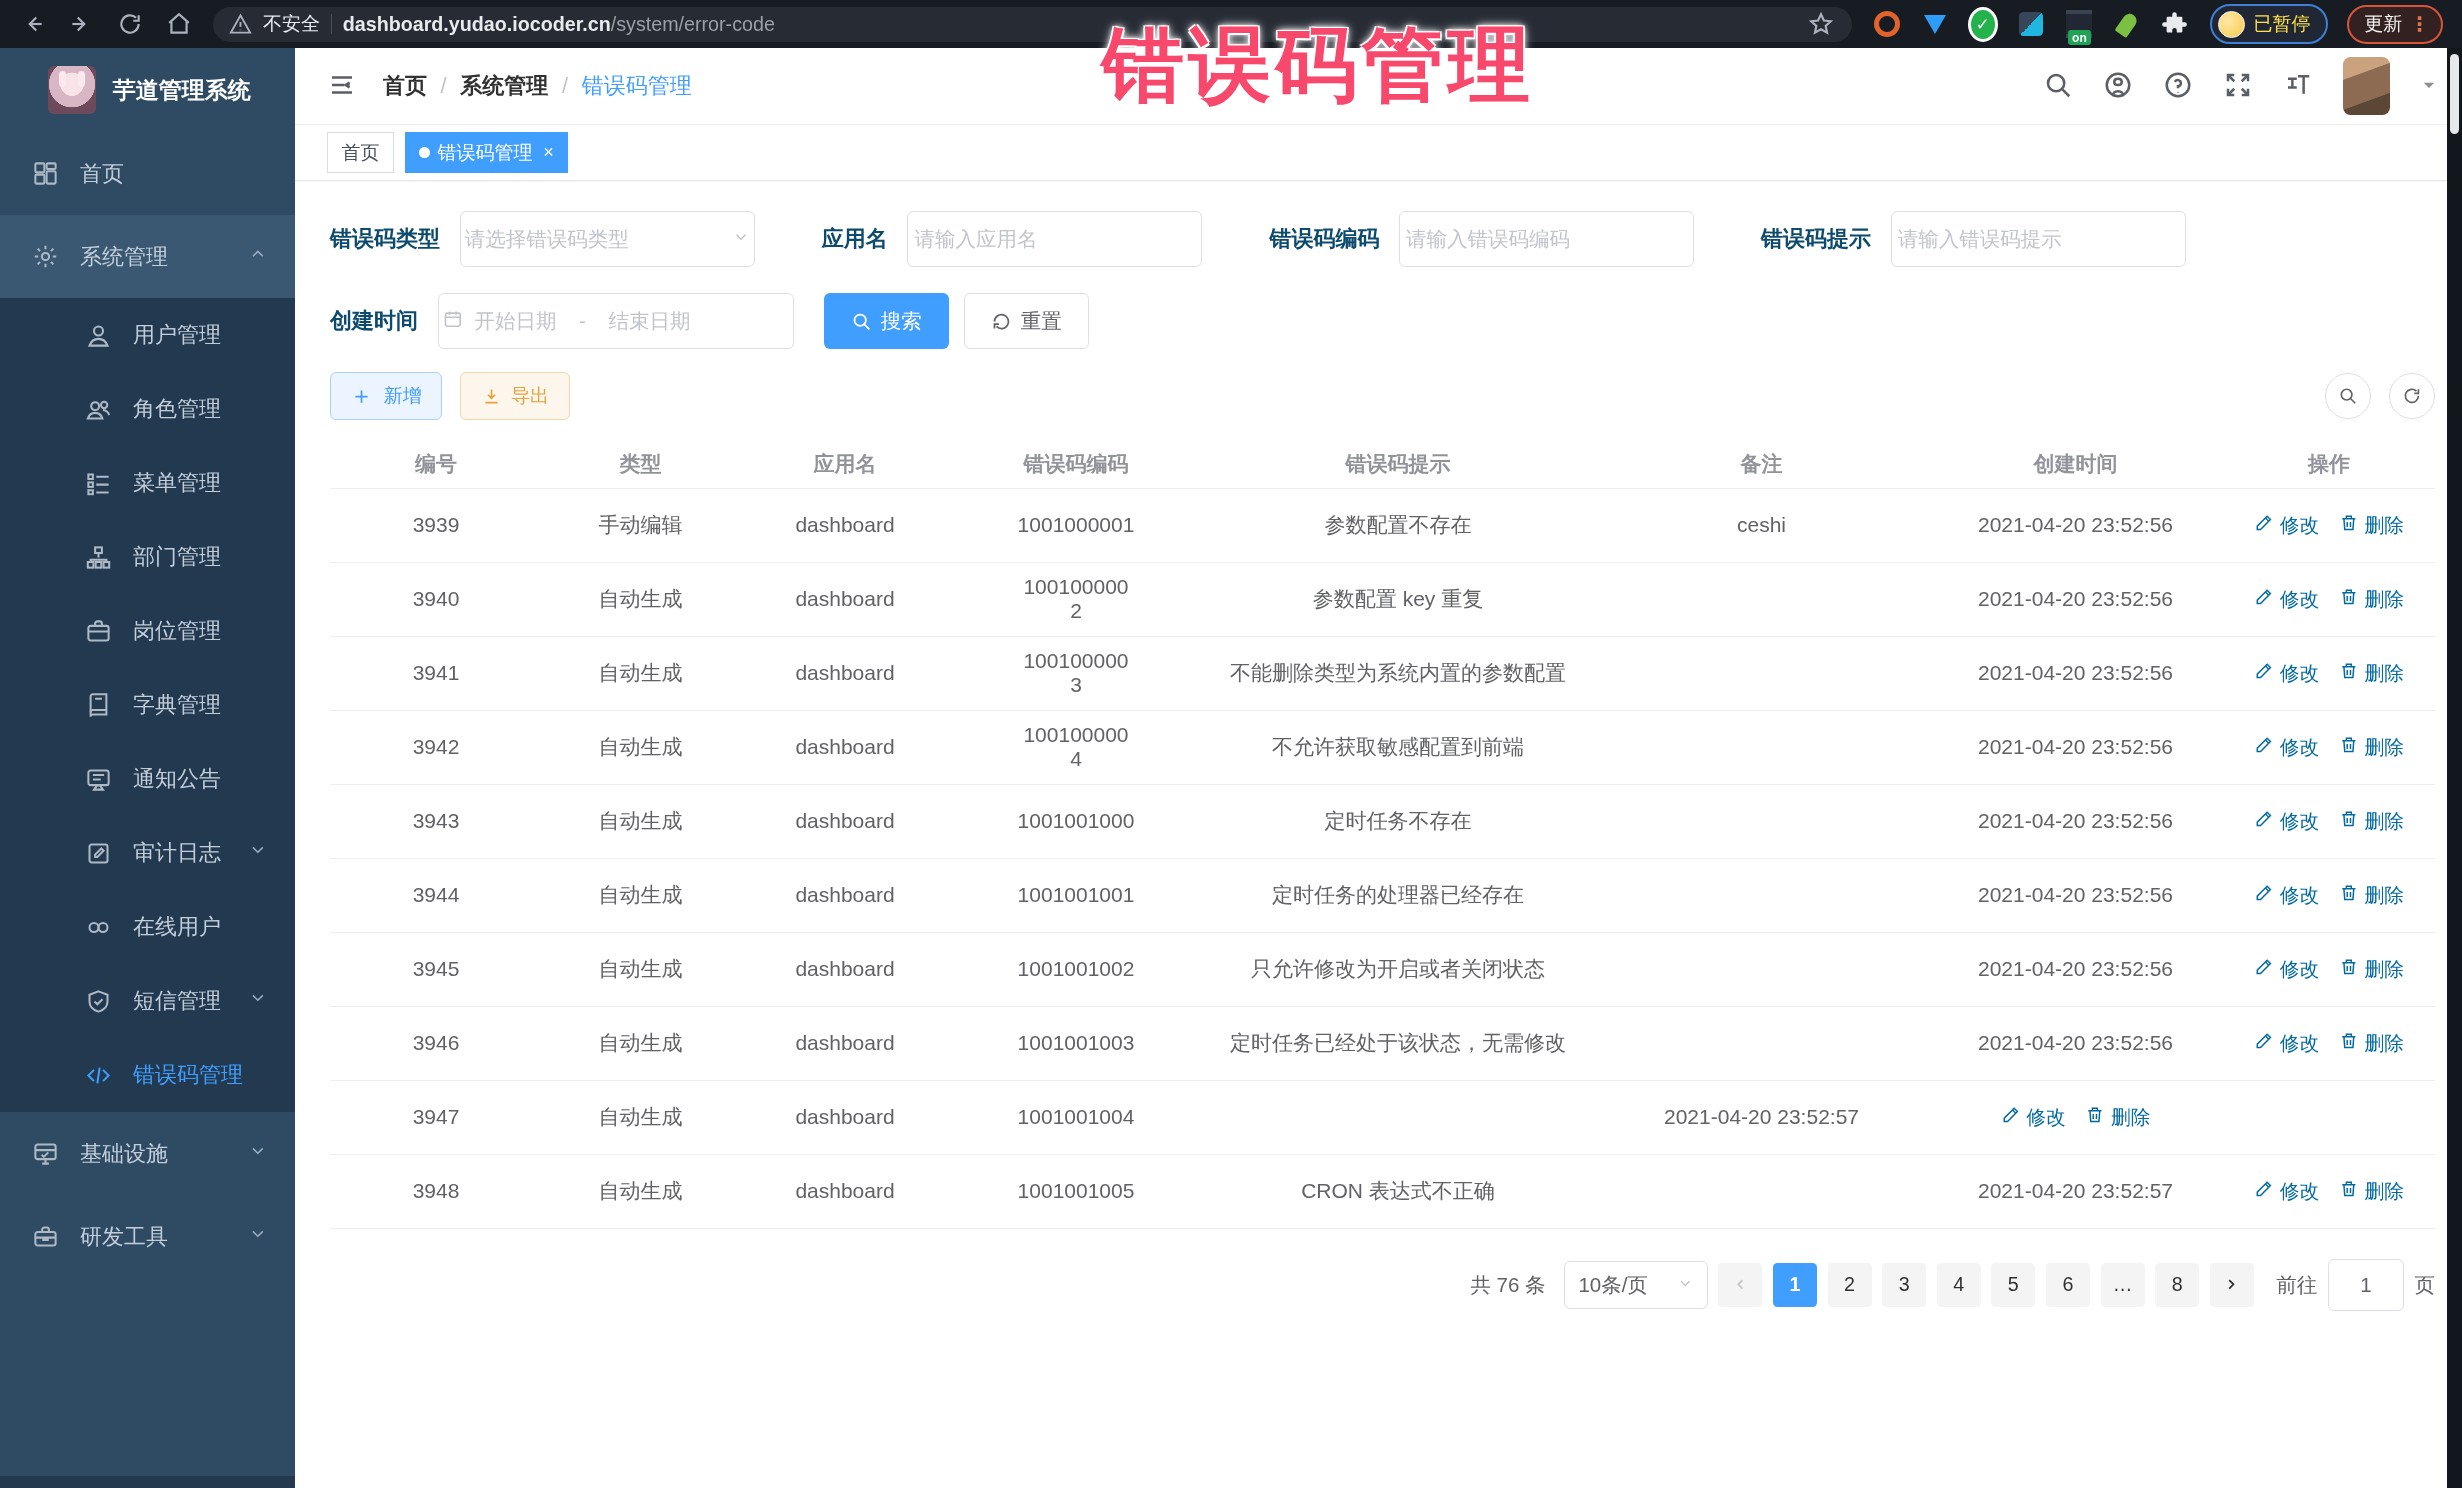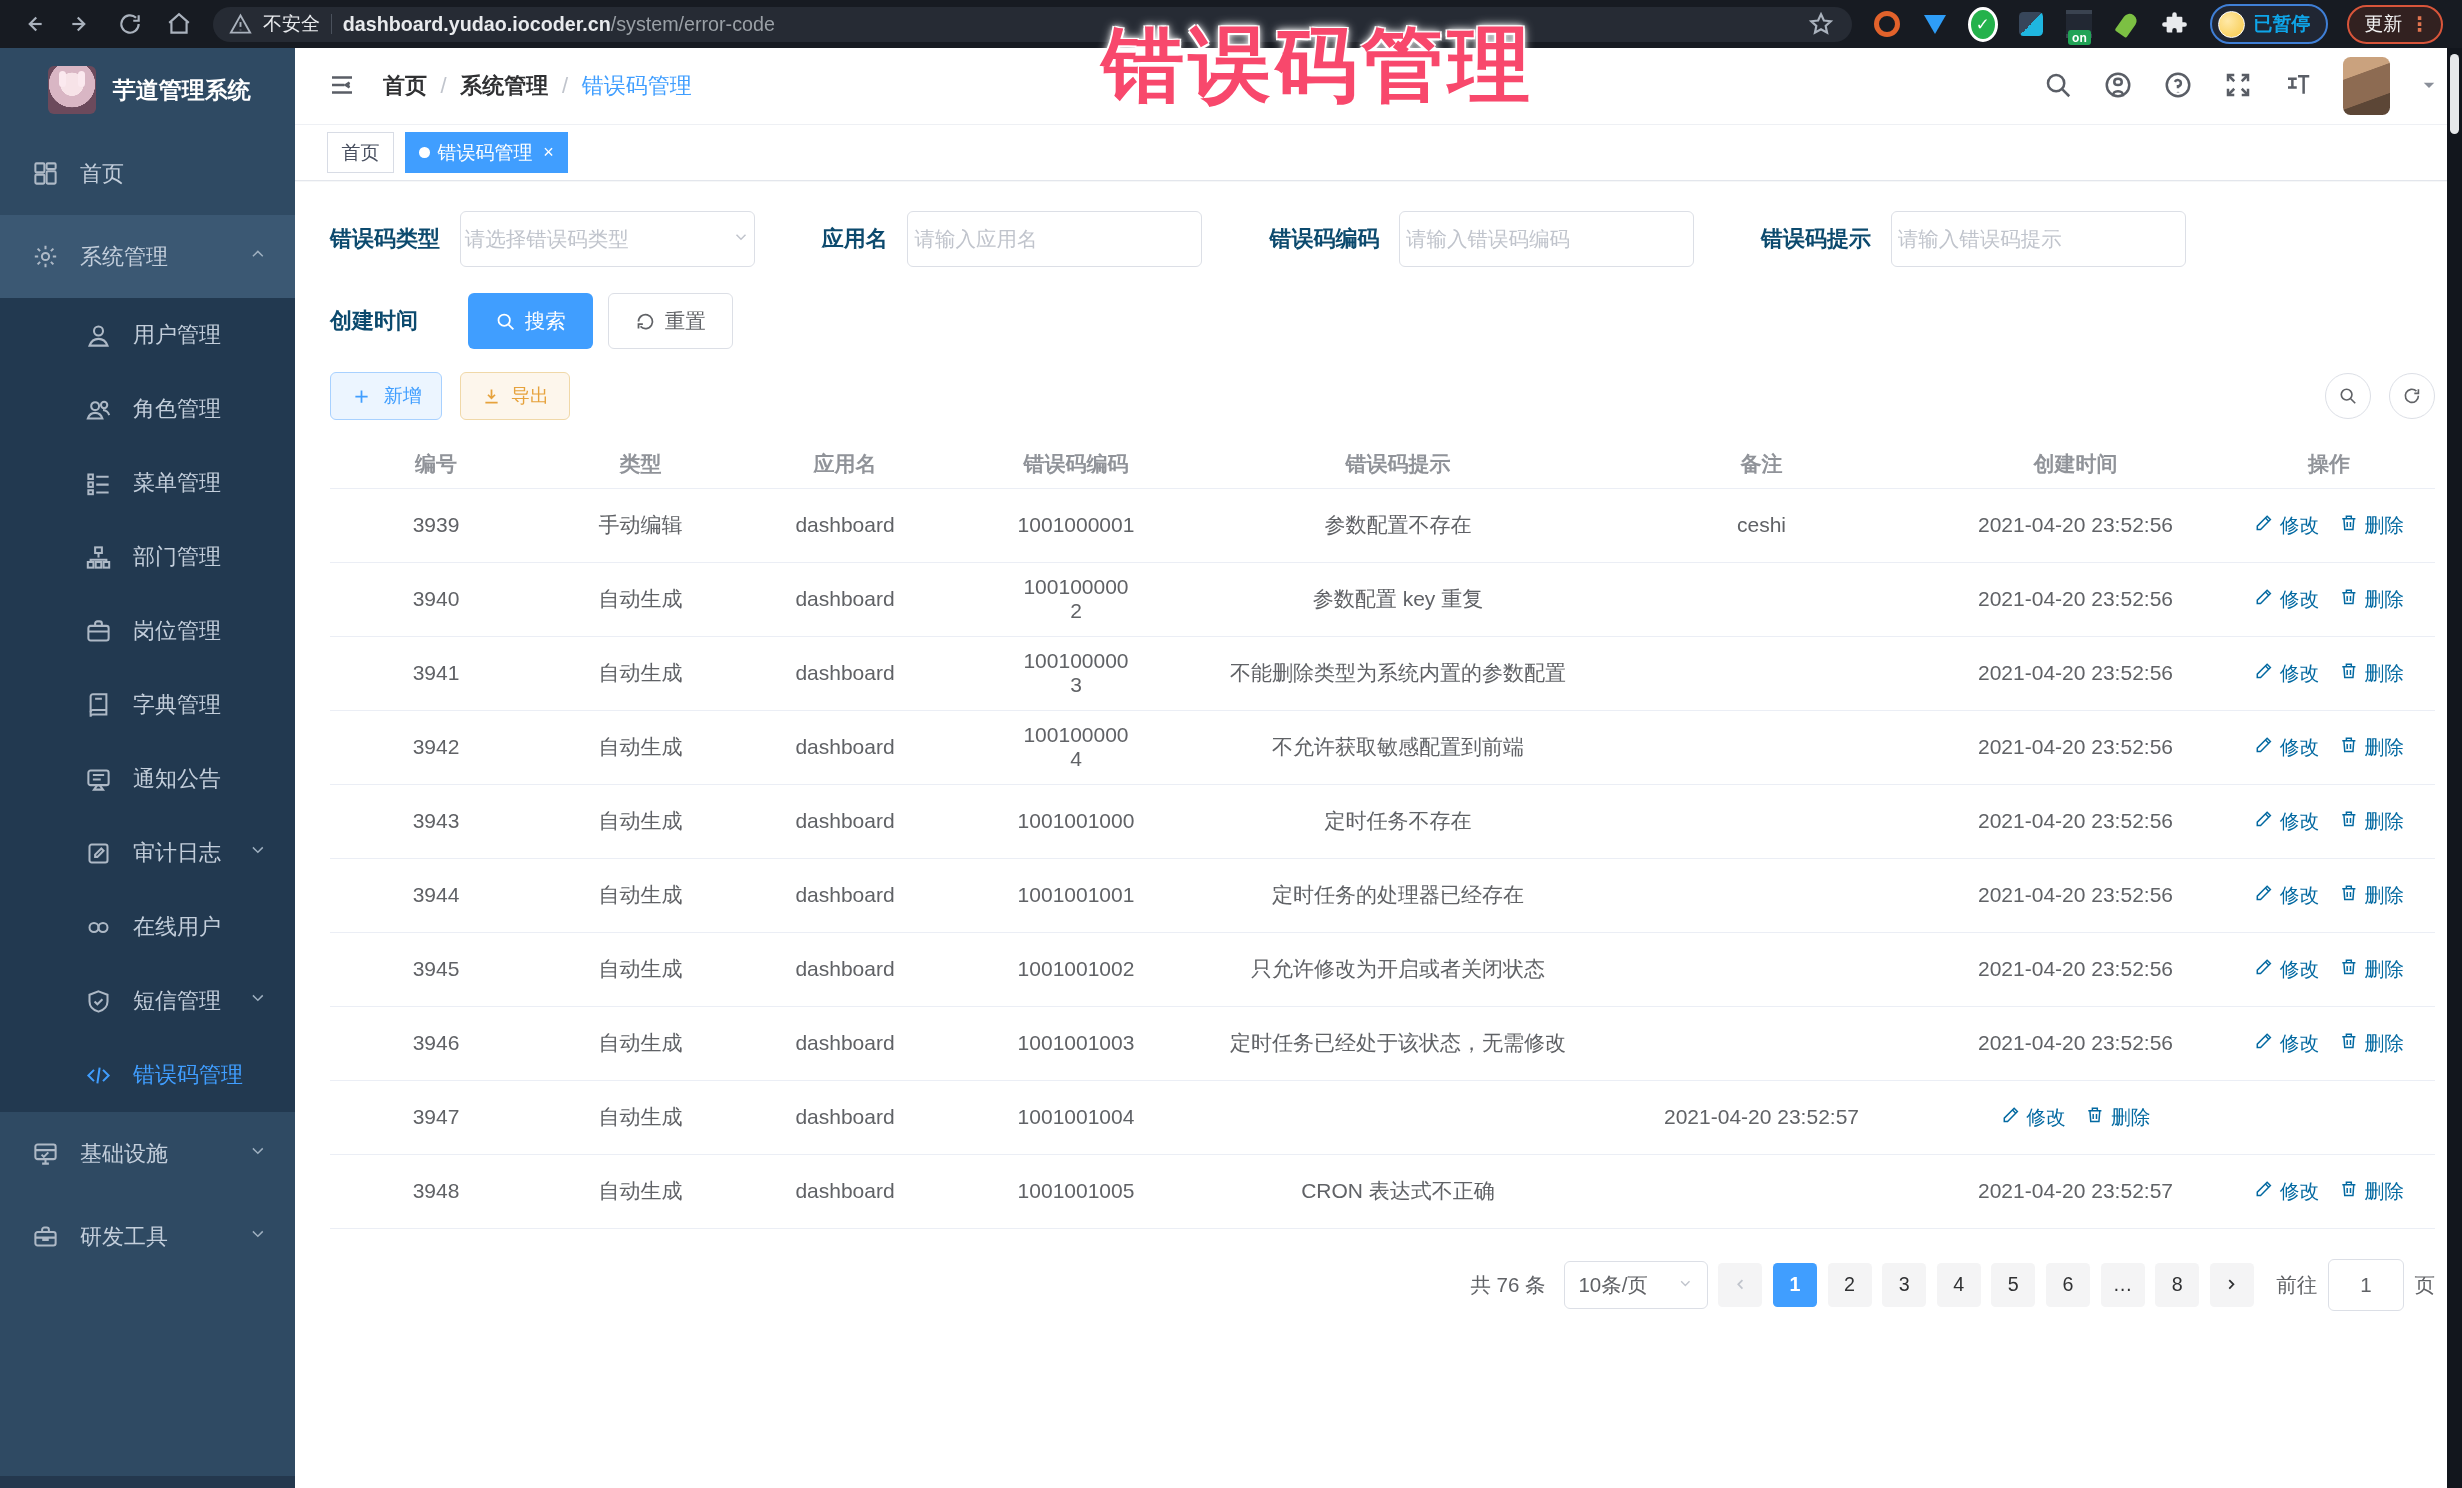--- a/index.html
+++ b/index.html
@@ -18,21 +18,21 @@
   .addr-star{margin-left:auto;color:#aab2bd;}
   .ext-row{display:flex;align-items:center;gap:18px;}
   .ext{width:30px;height:30px;display:flex;align-items:center;justify-content:center;position:relative;}
   .ext-orange{width:26px;height:26px;border:5.3px solid #e2622b;border-radius:50%;box-sizing:border-box;}
   .ext-gem{width:0;height:0;border-left:11.4px solid transparent;border-right:11.4px solid transparent;border-top:19.7px solid #2e9df7;}
   .ext-green{width:29px;height:29px;border-radius:50%;background:#24b24c;border:3px solid #fff;color:#fff;font-size:16.7px;font-weight:700;display:flex;align-items:center;justify-content:center;}
   .ext-grid{width:24px;height:24px;background:linear-gradient(135deg,#37465a 50%,#1fb6e0 50%);border-radius:4.5px;}
   .ext-list{width:26px;height:19.7px;border-top:4.5px solid #3a4350;border-bottom:4.5px solid #3a4350;background:#222833;}
   .on-badge{position:absolute;bottom:-6px;left:4.5px;background:#21a356;color:#fff;font-size:12px;font-weight:700;padding:1.5px 3.8px;border-radius:3px;line-height:1;}
   .ext-pin{width:13.6px;height:23px;background:#7cc043;border-radius:6.8px 6.8px 1.5px 1.5px;transform:rotate(35deg);}
-  .paused-pill{display:flex;align-items:center;gap:9px;border:2.3px solid #3f7fd6;border-radius:23px;background:#202633;padding:4.5px 15px 4.5px 6px;color:#0ea5e9;font-size:19px;flex:0 0 auto;font-weight:bold;}
+  .paused-pill{display:flex;align-items:center;gap:9px;border:2.3px solid #3f7fd6;border-radius:23px;background:#202633;padding:4.5px 15px 4.5px 6px;color:#fde047;font-size:19px;flex:0 0 auto;}
   .emoji-face{width:27px;height:27px;border-radius:50%;background:radial-gradient(circle at 35% 35%,#ffe9a8,#f7c948);border:1.5px solid #fff;box-sizing:border-box;}
   .update-pill{display:flex;align-items:center;gap:7.6px;border:2.3px solid #d8553a;border-radius:19.7px;background:#322120;padding:4.5px 10.6px 4.5px 15px;color:#f1f1f1;font-size:19px;flex:0 0 auto;}
   .vdots{color:#e0744f;font-size:19.7px;font-weight:700;letter-spacing:0.8px;}
 
   
   .app{position:absolute;top:48px;left:0;right:0;bottom:0;display:flex;}
   .sidebar{width:295px;background:#2f4a63;flex:0 0 auto;display:flex;flex-direction:column;overflow:hidden;}
   .logo-row{display:flex;align-items:center;gap:16.7px;padding:18px 0 18px 48px;}
   .logo-img{width:48px;height:48px;border-radius:6px;background:radial-gradient(circle at 50% 38%,#f7e3e8 0 30%,#d9b6c4 31% 60%,#6c4a5c 61% 100%);position:relative;overflow:hidden;flex:0 0 auto;}
   .logo-img:before{content:"";position:absolute;left:10.6px;top:4.5px;width:7.6px;height:16.7px;background:#fbe9ef;border-radius:3.8px;}
@@ -428,20 +428,29 @@
             <span class="flabel">错误码提示</span>
             <div class="finput">
                 <input class="raw" placeholder="请输入错误码提示" style="">
               </div>
           </div>
         </div>
 
         <div class="frow" style="margin-bottom:23px">
           <div class="fgroup" style="margin-right:0">
             <span class="flabel">创建时间</span>
+            <div class="finput date-box">
+              <span class="sel-caret" style="margin:0;color:#c0c4cc"><svg width="19.7" height="19.7" viewBox="0 0 24 24" fill="none" stroke="currentColor" stroke-width="2">
+                    <rect x="3" y="5" width="18" height="16" rx="2"></rect>
+                    <path d="M8 3v4M16 3v4M3 10h18"></path>
+                  </svg></span>
+              <span class="placeholder">开始日期</span>
+              <span class="sep placeholder">-</span>
+              <span class="placeholder">结束日期</span>
+            </div>
           </div>
           <button class="btn btn-primary">
             <svg viewBox="0 0 24 24" fill="none" stroke="currentColor" stroke-width="2">
                 <circle cx="10.5" cy="10.5" r="6.5"></circle>
                 <path d="M15.5 15.5L21 21"></path>
               </svg>
             <span>搜索</span>
           </button>
           <button class="btn btn-plain">
             <svg viewBox="0 0 24 24" fill="none" stroke="currentColor" stroke-width="2">

